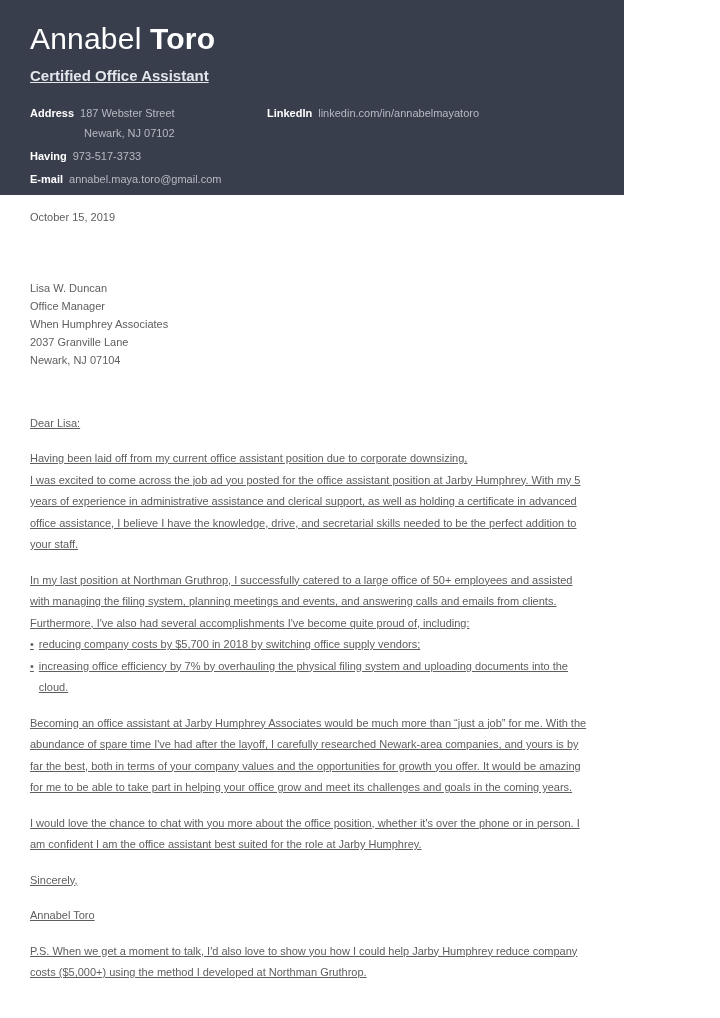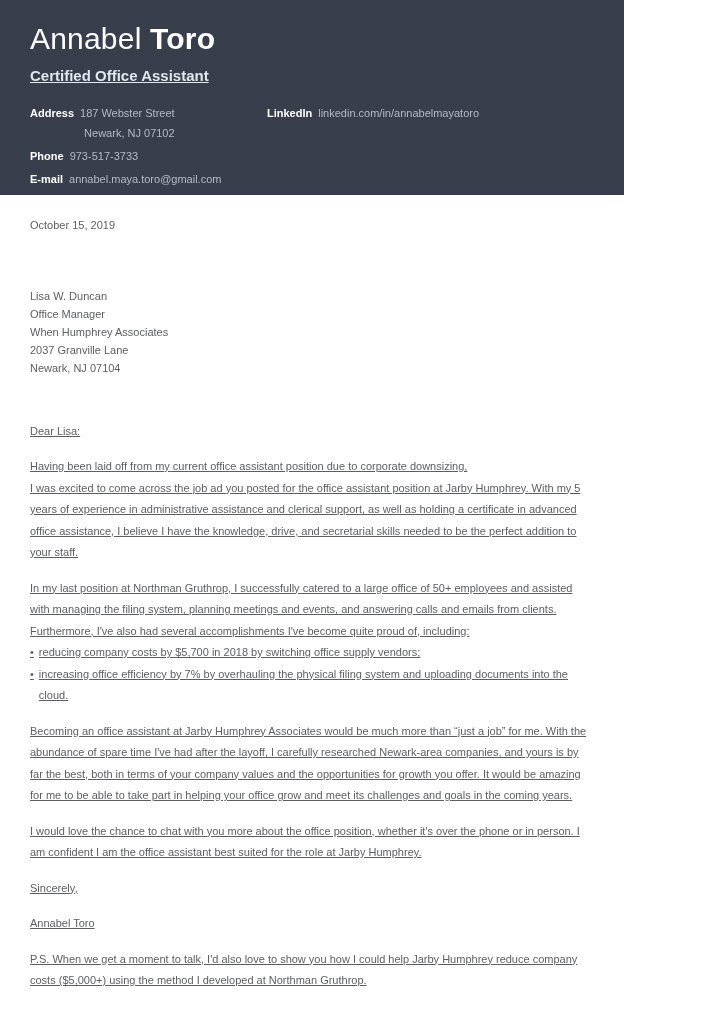--- a/index.html
+++ b/index.html
@@ -53,21 +53,20 @@
   .clabel { font-weight: 700; color: #ffffff; white-space: nowrap; }
   .cvalue { color: #b5bac2; }
   .prewrap { white-space: pre-line; }
 
   
   .letter {
     padding: 12px 30px 0 30px;
     color: #5d5e60;
     font-size: 11px;
     line-height: 21.5px;
-    margin-top: 8px;
   }
   .date { margin-bottom: 50px; }
   .recipient { line-height: 18px; margin-bottom: 44px; }
   .para { margin-bottom: 14px; text-decoration: underline; }
   .bullet-line { display: flex; gap: 5px; }
   .bullet { flex: 0 0 auto; }
 </style>
 </head>
 <body>
 
@@ -78,21 +77,21 @@
     <div class="jobtitle">Certified Office Assistant</div>
 
     <div class="contact">
       <div class="ccol">
         <div class="crow">
           <span class="clabel">Address</span>
           <span class="cvalue prewrap">187 Webster Street
 Newark, NJ 07102</span>
         </div>
         <div class="crow">
-          <span class="clabel">Phone</span>
+          <span class="clabel">Having</span>
           <span class="cvalue">973-517-3733</span>
         </div>
         <div class="crow">
           <span class="clabel">E-mail</span>
           <span class="cvalue">annabel.maya.toro@gmail.com</span>
         </div>
       </div>
       <div class="ccol">
         <div class="crow">
           <span class="clabel">LinkedIn</span>

